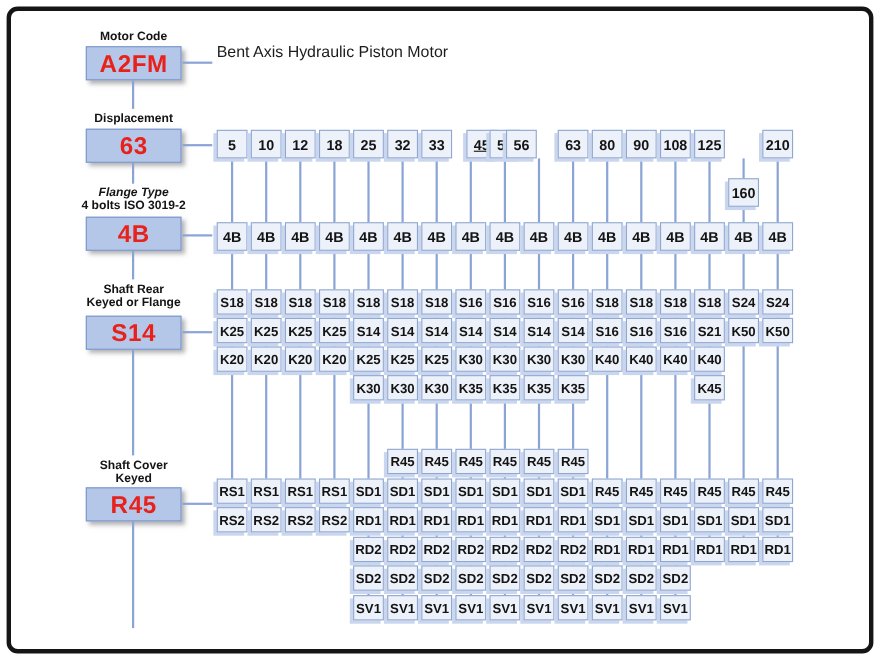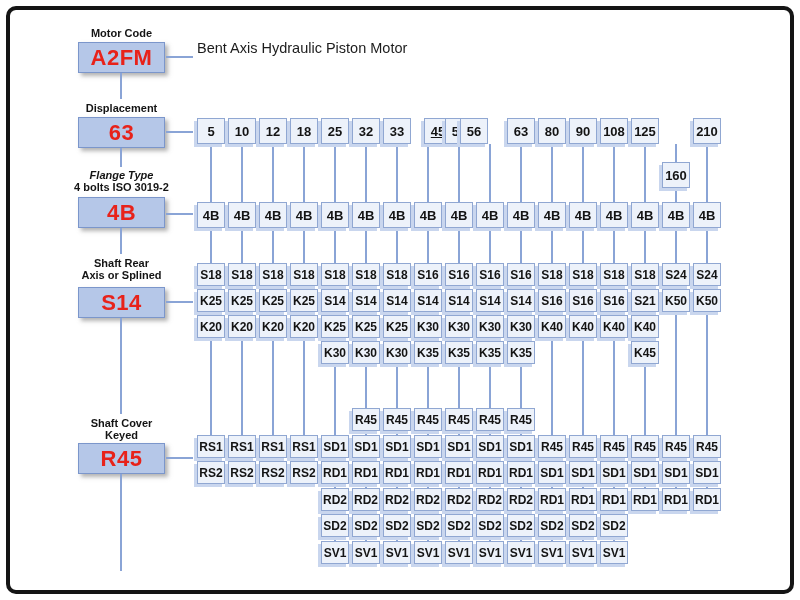--- a/index.html
+++ b/index.html
@@ -41,21 +41,21 @@
       <div class="sel-label" style="top: 102px;">Displacement</div>
       <div class="sel-box" style="top: 117px;">63</div>
       <div class="vline" style="left: 120px; top: 148px; height: 19px;"></div>
       <div class="hline" style="left: 166px; top: 131px; width: 27px;"></div>
       <div class="sel-label" style="top: 169px; font-style: italic;">Flange Type</div>
       <div class="sel-label" style="top: 181px;">4 bolts ISO 3019-2</div>
       <div class="sel-box" style="top: 197px;">4B</div>
       <div class="vline" style="left: 120px; top: 228px; height: 26px;"></div>
       <div class="hline" style="left: 166px; top: 213px; width: 27px;"></div>
       <div class="sel-label" style="top: 257px;">Shaft Rear</div>
-      <div class="sel-label" style="top: 269px;">Axis or Splined</div>
+      <div class="sel-label" style="top: 269px;">Keyed or Flange</div>
       <div class="sel-box" style="top: 287px;">S14</div>
       <div class="vline" style="left: 120px; top: 318px; height: 96px;"></div>
       <div class="hline" style="left: 166px; top: 301px; width: 27px;"></div>
       <div class="sel-label" style="top: 417px;">Shaft Cover</div>
       <div class="sel-label" style="top: 429px;">Keyed</div>
       <div class="sel-box" style="top: 443px;">R45</div>
       <div class="vline" style="left: 120px; top: 474px; height: 97px;"></div>
       <div class="hline" style="left: 166px; top: 457px; width: 27px;"></div>
       <div class="vline" style="left: 210px; top: 144px; height: 325px;"></div>
       <div class="cell tall" style="left: 197px; top: 118px;">5</div>

